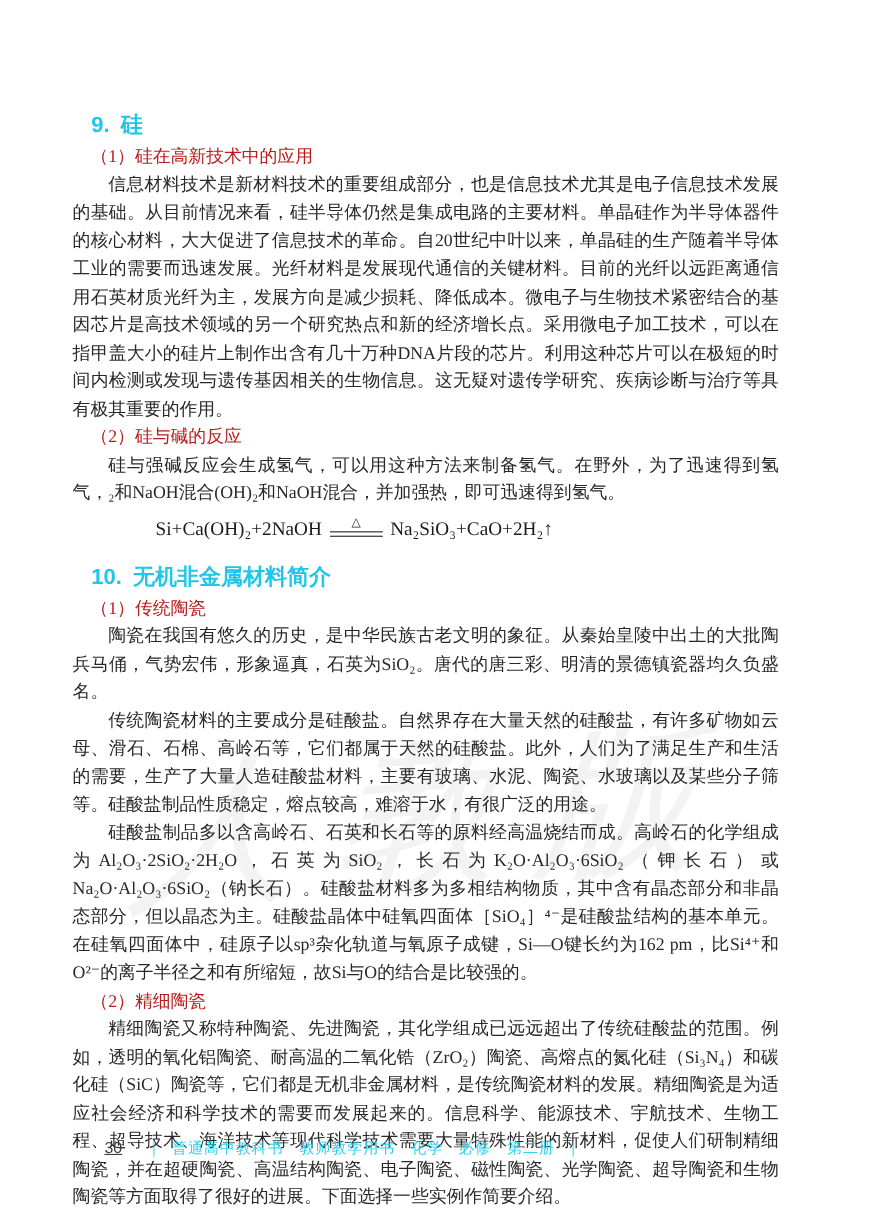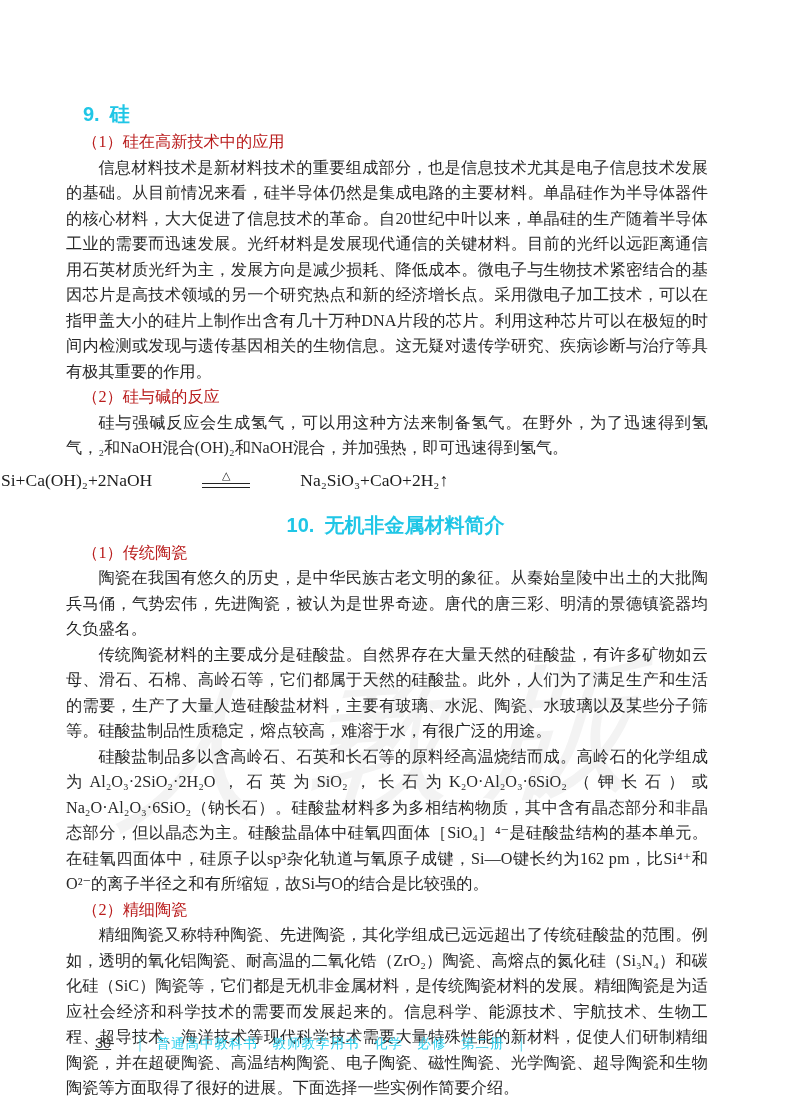--- a/index.html
+++ b/index.html
@@ -32,45 +32,45 @@
     font-family: "DejaVu Serif", serif;
   }
   h2.sec-heading {
     font-family: "Liberation Sans", "DejaVu Sans", sans-serif;
     font-size: 20px;
     line-height: 26px;
     font-weight: bold;
     margin: 0 0 3px 17px;
   }
   h2.sec-heading .sec-num { margin-right: 10px; }
-  h2.sec2 { margin-top: 8px; text-align: center; }
+  h2.sec2 { margin-top: 8px; }
   .sub {
     font-size: 16.2px;
     line-height: 25.5px;
     margin: 0;
     text-indent: 1em;
     color: #b91c1c;
   }
   .para {
     font-size: 16.2px;
     line-height: 25.5px;
     margin: 0;
     text-align: justify;
     text-indent: 2em;
     color: #282828;
   }
   .equation {
     margin: 6px 0 20px;
     display: flex;
+    justify-content: center;
     align-items: flex-end;
     transform: translateX(-65px);
     font-size: 17.5px;
     color: #1c1c1c;
     font-family: "Liberation Serif", "DejaVu Serif", serif;
-    gap: 43px;
   }
   .eq-cond {
     display: inline-flex;
     flex-direction: column;
     align-items: center;
     margin: 0 7px 4px;
   }
   .eq-cond .delta {
     font-size: 11px;
     line-height: 11px;
@@ -132,21 +132,21 @@
       </span>
       <span class="eq-side">Na₂SiO₃+CaO+2H₂↑</span>
     </div>
   </section>
 
   <section>
     <h2 class="sec-heading sec2" style="color:#1fc6e6;">
       <span class="sec-num">10.</span><span class="sec-title">无机非金属材料简介</span>
     </h2>
     <p class="sub">（1）传统陶瓷</p>
-    <p class="para">陶瓷在我国有悠久的历史，是中华民族古老文明的象征。从秦始皇陵中出土的大批陶兵马俑，气势宏伟，先进陶瓷，被认为是世界奇迹。唐代的唐三彩、明清的景德镇瓷器均久负盛名。</p>
+    <p class="para">陶瓷在我国有悠久的历史，是中华民族古老文明的象征。从秦始皇陵中出土的大批陶兵马俑，气势宏伟，形象逼真，石英为SiO₂。唐代的唐三彩、明清的景德镇瓷器均久负盛名。</p>
     <p class="para">传统陶瓷材料的主要成分是硅酸盐。自然界存在大量天然的硅酸盐，有许多矿物如云母、滑石、石棉、高岭石等，它们都属于天然的硅酸盐。此外，人们为了满足生产和生活的需要，生产了大量人造硅酸盐材料，主要有玻璃、水泥、陶瓷、水玻璃以及某些分子筛等。硅酸盐制品性质稳定，熔点较高，难溶于水，有很广泛的用途。</p>
     <p class="para">硅酸盐制品多以含高岭石、石英和长石等的原料经高温烧结而成。高岭石的化学组成为Al₂O₃·2SiO₂·2H₂O，石英为SiO₂，长石为K₂O·Al₂O₃·6SiO₂（钾长石）或Na₂O·Al₂O₃·6SiO₂（钠长石）。硅酸盐材料多为多相结构物质，其中含有晶态部分和非晶态部分，但以晶态为主。硅酸盐晶体中硅氧四面体［SiO₄］⁴⁻是硅酸盐结构的基本单元。在硅氧四面体中，硅原子以sp³杂化轨道与氧原子成键，Si—O键长约为162 pm，比Si⁴⁺和O²⁻的离子半径之和有所缩短，故Si与O的结合是比较强的。</p>
     <p class="sub">（2）精细陶瓷</p>
     <p class="para">精细陶瓷又称特种陶瓷、先进陶瓷，其化学组成已远远超出了传统硅酸盐的范围。例如，透明的氧化铝陶瓷、耐高温的二氧化锆（ZrO₂）陶瓷、高熔点的氮化硅（Si₃N₄）和碳化硅（SiC）陶瓷等，它们都是无机非金属材料，是传统陶瓷材料的发展。精细陶瓷是为适应社会经济和科学技术的需要而发展起来的。信息科学、能源技术、宇航技术、生物工程、超导技术、海洋技术等现代科学技术需要大量特殊性能的新材料，促使人们研制精细陶瓷，并在超硬陶瓷、高温结构陶瓷、电子陶瓷、磁性陶瓷、光学陶瓷、超导陶瓷和生物陶瓷等方面取得了很好的进展。下面选择一些实例作简要介绍。</p>
   </section>
 
   <div class="footer">
     <span class="pagenum">30</span>
     <span class="bar">｜</span>
     <span class="bookinfo">普通高中教科书　教师教学用书　化学　必修　第二册</span>

